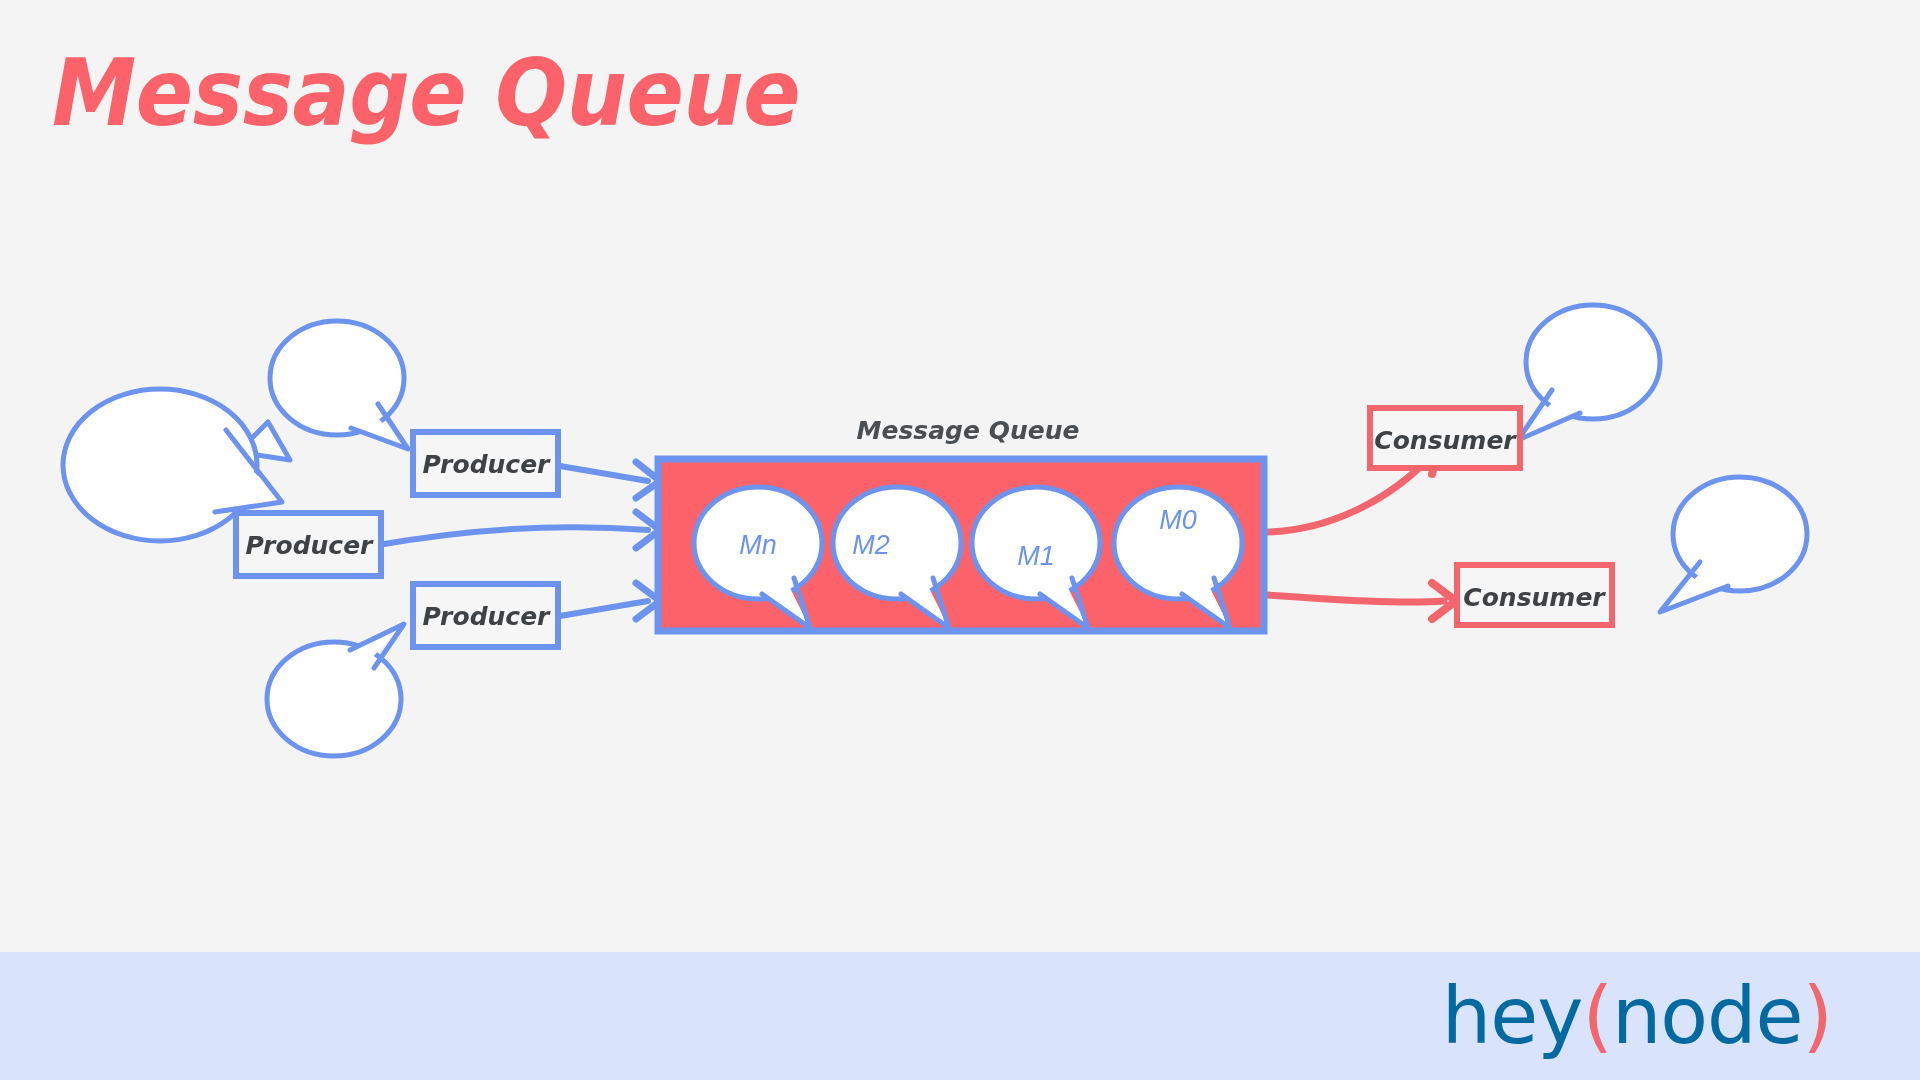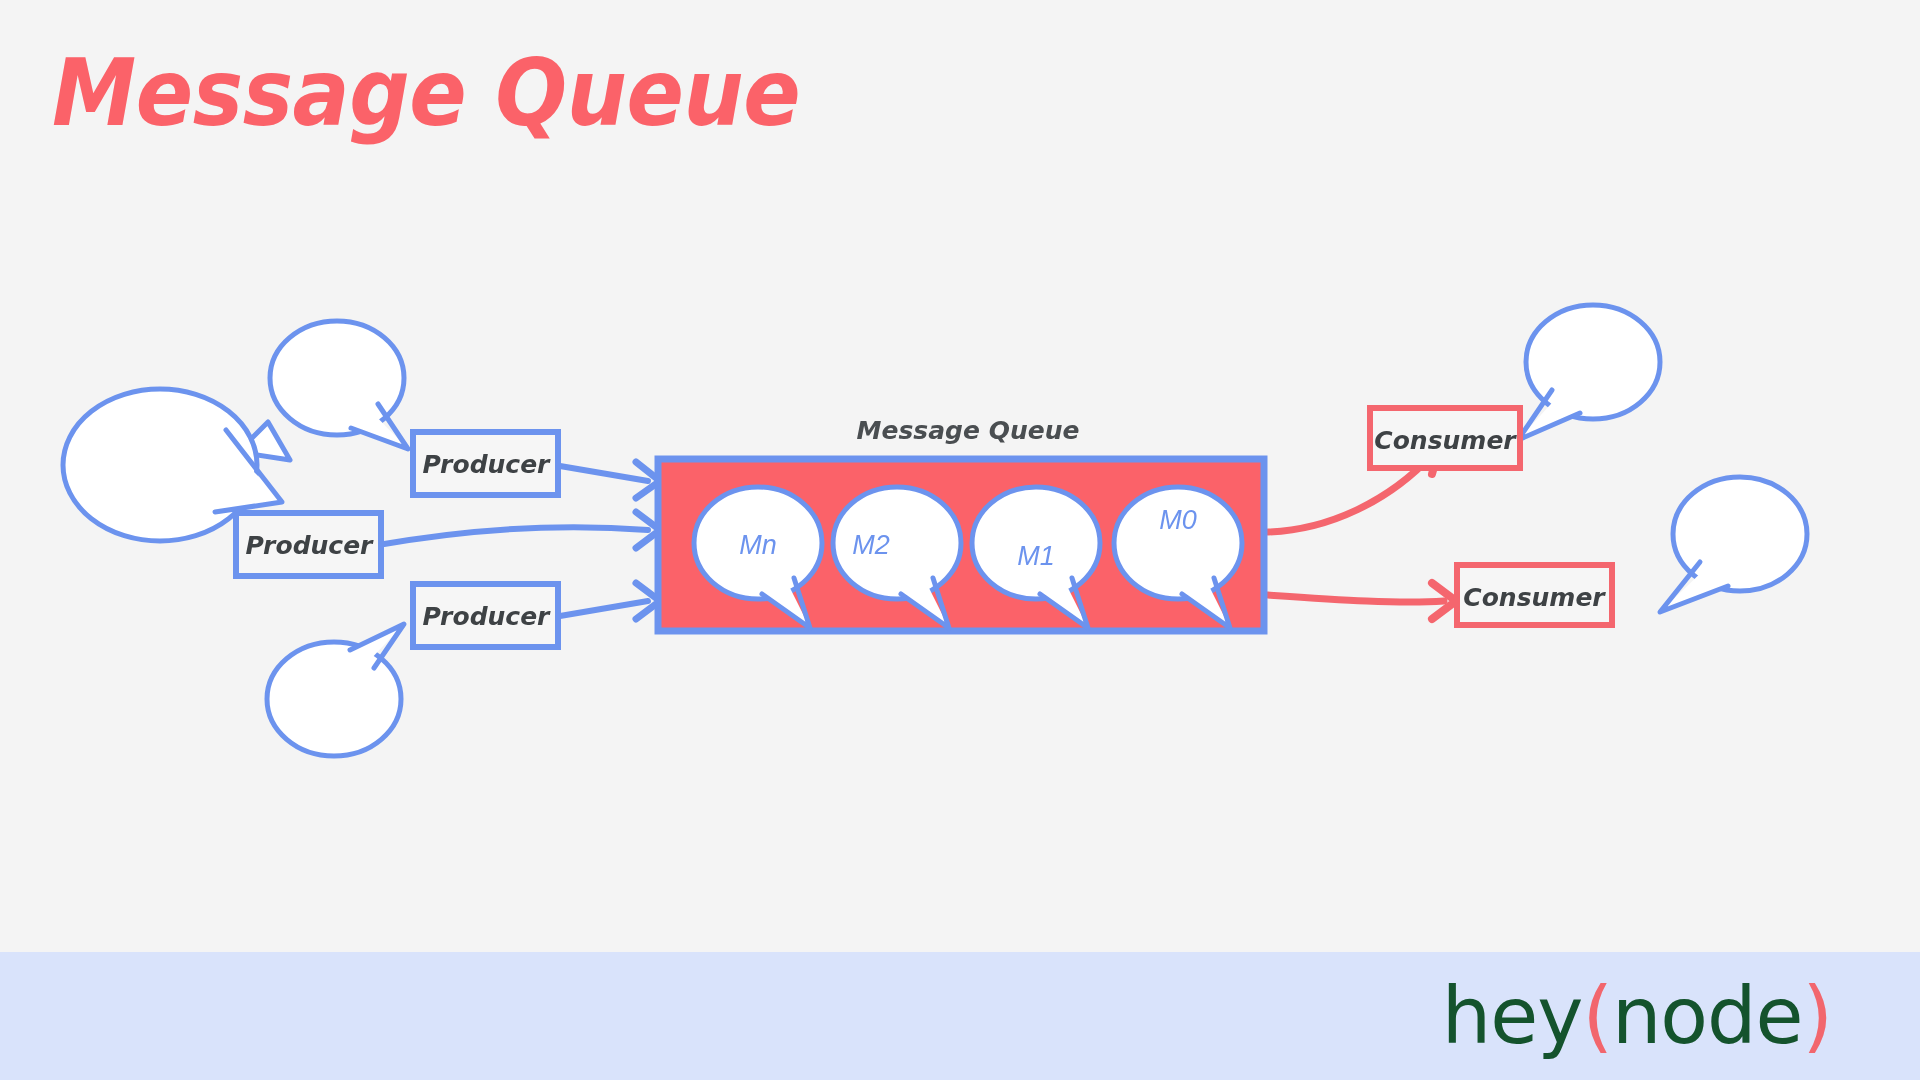--- a/index.html
+++ b/index.html
@@ -97,21 +97,21 @@
     right: 88px;
     top: 50%;
     transform: translateY(-50%);
     font-family: "DejaVu Sans", sans-serif;
     font-size: 78px;
     font-weight: 400;
     letter-spacing: -1px;
     white-space: nowrap;
     line-height: 1;
   }
-  #brand-logo .brand-blue { color: #14532d; }
+  #brand-logo .brand-blue { color: #0369a1; }
   #brand-logo .brand-red  { color: #F2666D; }
 </style>
 </head>
 <body>
 
 <div id="stage">
 
   <div id="page-title">Message Queue</div>
 
   <svg id="diagram-svg" viewBox="0 0 1920 1080">

